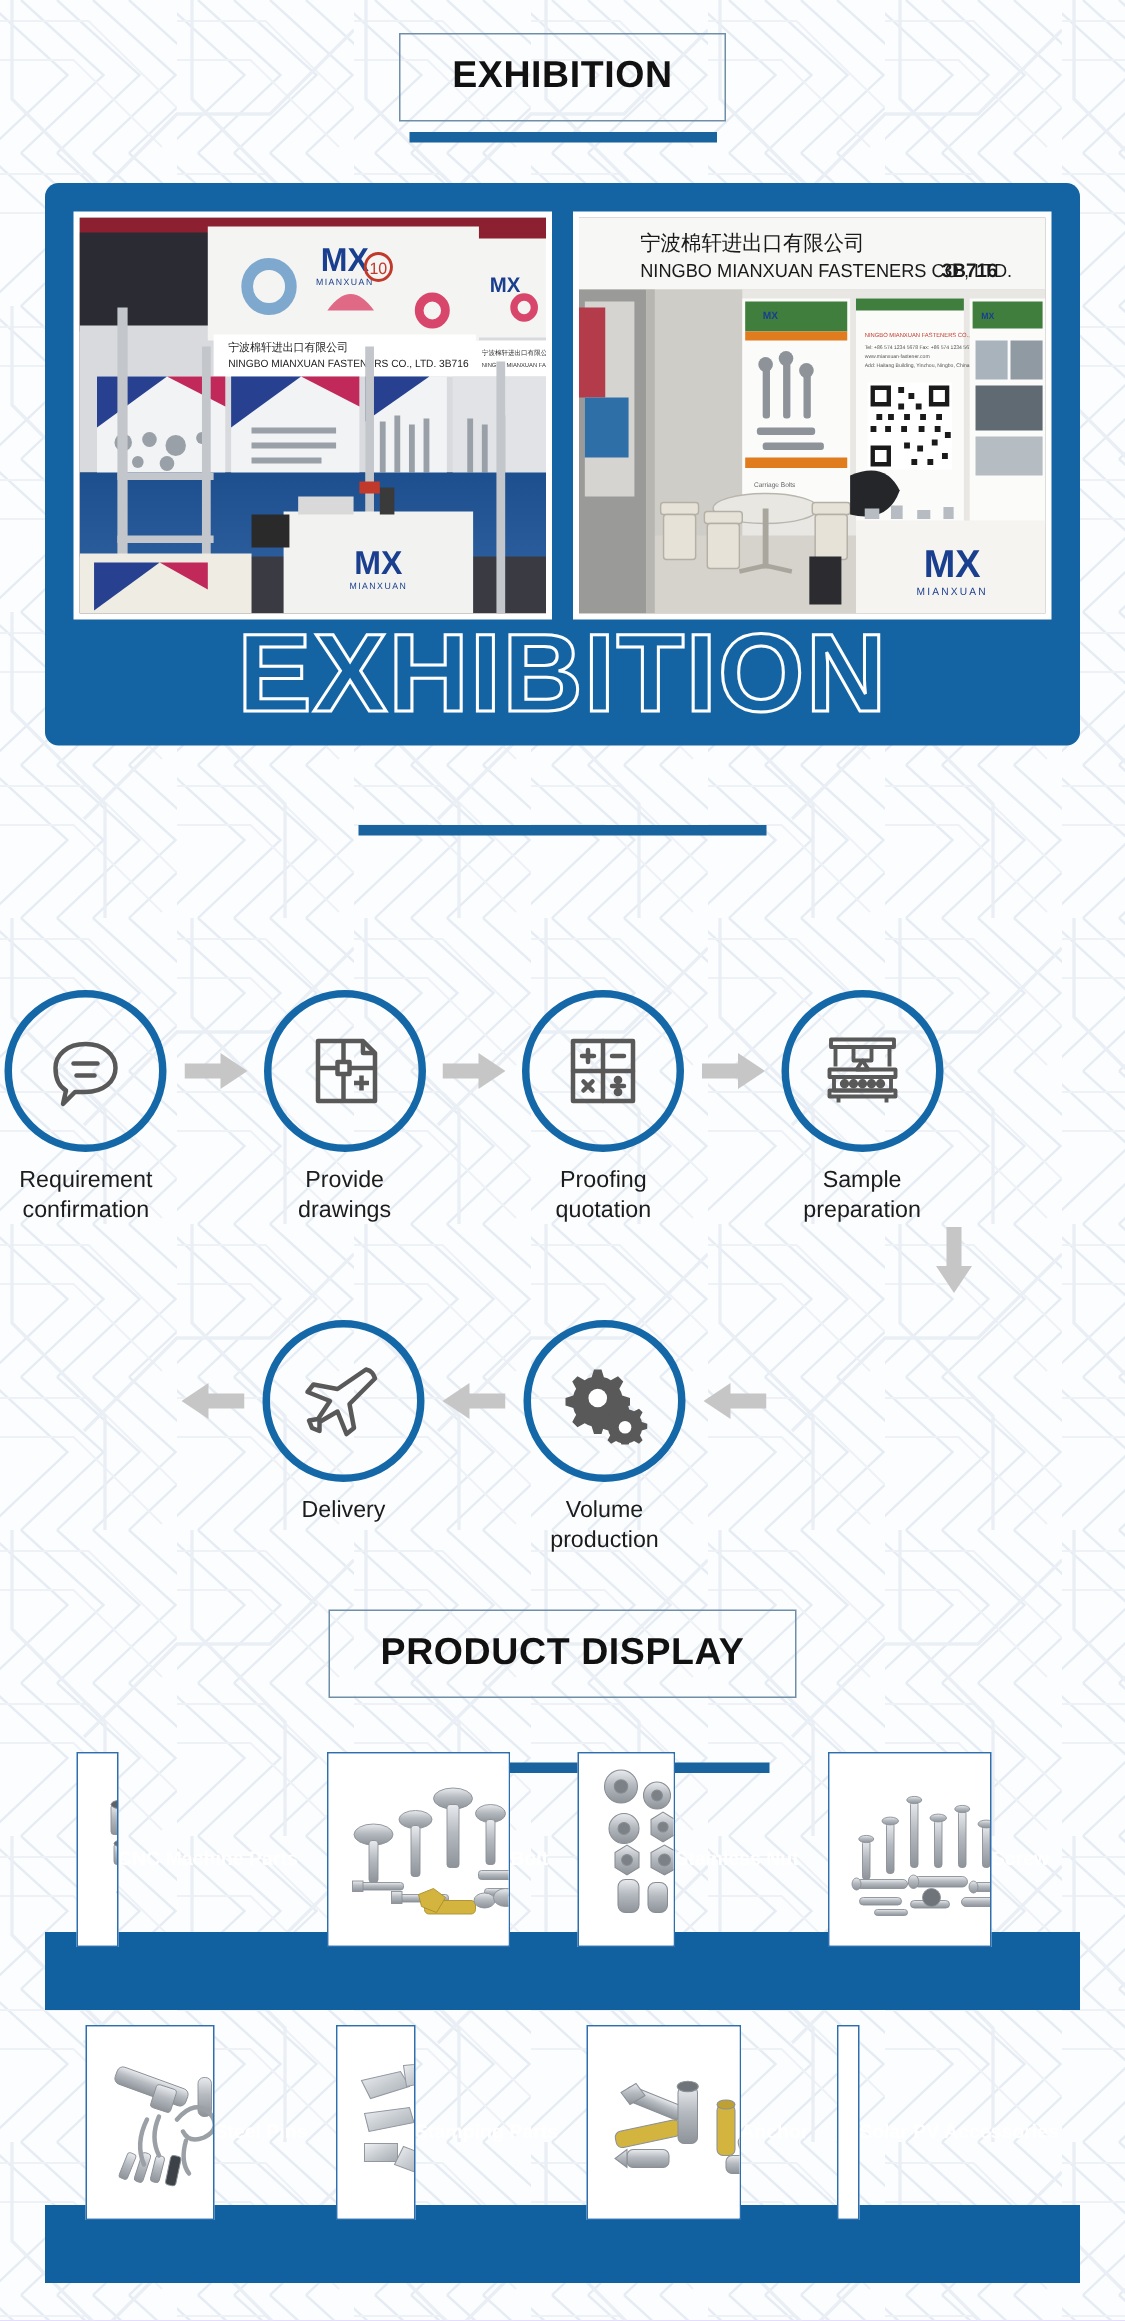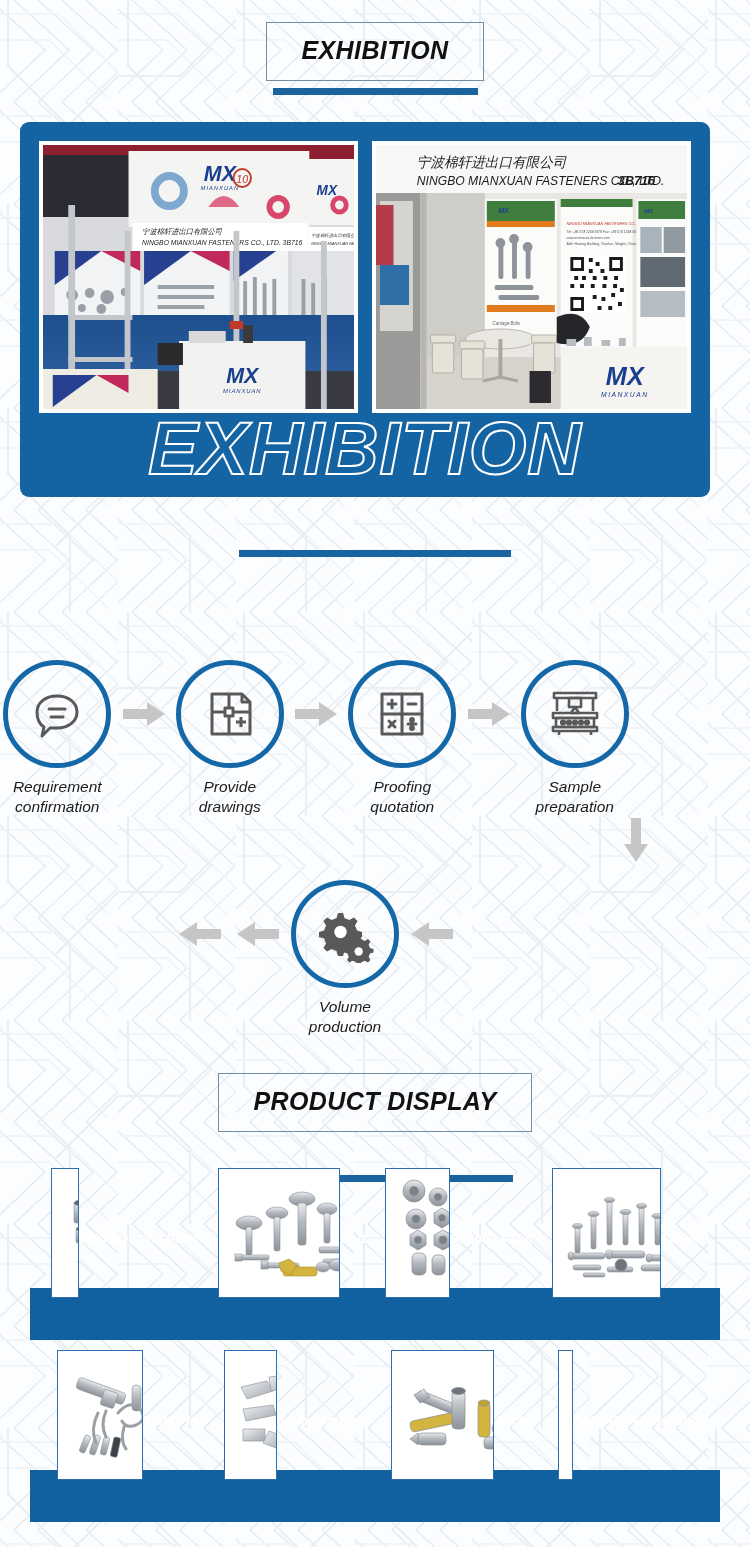--- a/index.html
+++ b/index.html
@@ -9,21 +9,20 @@
     font-family: "Liberation Sans", sans-serif;
     background: #ffffff;
     overflow: hidden;
   }
   #page {
     position: relative;
     width: 750px;
     height: 1547px;
     background-color: #8b5cf6;
     overflow: hidden;
-    font-style: italic;
   }
   
   #bg-pattern {
     position: absolute;
     inset: 0;
     z-index: 0;
     pointer-events: none;
   }
 
   
@@ -51,21 +50,21 @@
   }
   .head-rule {
     height: 7px;
     background: #19639e;
     margin-top: 7px;
   }
 
   
   .exh-banner {
     position: absolute;
-    left: 20px;
+    left: 30px;
     top: 122px;
     width: 690px;
     height: 375px;
     background: #1463a2;
     border-radius: 9px;
     z-index: 2;
     padding: 19px 19px 0 19px;
   }
   .exh-photos {
     display: flex;
@@ -554,20 +553,30 @@
 
   <div class="flow-row" style="top:880px; left:0;">
 
 
     <div class="flow-arrow">
       <svg width="42" height="28" viewBox="0 0 42 28">
         <path d="M42 9 H18 V2 L0 14 L18 26 V19 H42 Z" fill="#c6c6c6"></path>
       </svg>
     </div>
 
+    <div class="flow-node">
+      <div class="circle">
+        <svg width="58" height="58" viewBox="0 0 58 58">
+          <g fill="none" stroke="#595959" stroke-width="3" stroke-linejoin="round" stroke-linecap="round">
+            <path d="M44 8 C48 9 49 11 50 14 L33 31 L36 47 L31 51 L25 36 L13 43 L13 49 L8 47 L6 42 L12 41 L20 29 L5 23 L9 18 L25 21 Z"></path>
+          </g>
+        </svg>
+      </div>
+      <div class="node-label">Delivery</div>
+    </div>
 
     <div class="flow-arrow">
       <svg width="42" height="28" viewBox="0 0 42 28">
         <path d="M42 9 H18 V2 L0 14 L18 26 V19 H42 Z" fill="#c6c6c6"></path>
       </svg>
     </div>
 
     <div class="flow-node">
       <div class="circle">
         <svg width="58" height="58" viewBox="0 0 58 58">

